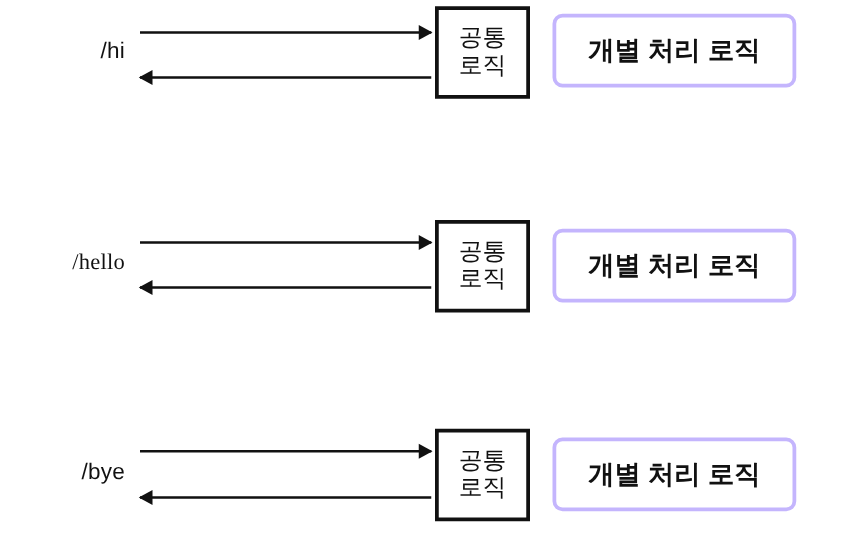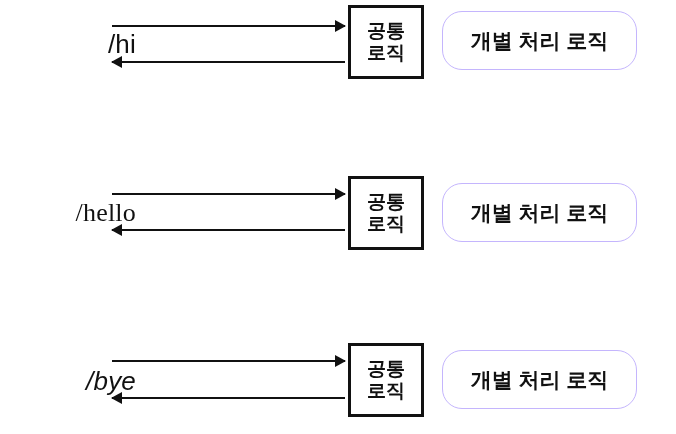--- a/index.html
+++ b/index.html
@@ -25,24 +25,24 @@
 
   .row {
     position: absolute;
     left: 0;
     width: 676px;
   }
 
   
   .route-label {
     position: absolute;
-    right: 540px;            
+    right: 576px;            
     text-align: right;
     color: #111111;
-    font-size: 26px;
+    font-size: 18px;
     line-height: 1;
     white-space: nowrap;
     letter-spacing: 0.2px;
   }
 
   
   .arrow {
     position: absolute;
     height: 14px;
   }
@@ -76,31 +76,31 @@
     position: absolute;
     box-sizing: border-box;
     border: 3px solid #111111;
     background: #ffffff;
     display: flex;
     flex-direction: column;
     align-items: center;
     justify-content: center;
     color: #111111;
     font-size: 19px;
-    font-weight: bold;
+    font-weight: normal;
     line-height: 1.18;
     text-align: center;
   }
 
   
   .individual-box {
     position: absolute;
     box-sizing: border-box;
-    border: 1px solid #c4b5fd;
-    border-radius: 20px;
+    border: 3px solid #c4b5fd;
+    border-radius: 8px;
     background: #ffffff;
     display: flex;
     align-items: center;
     justify-content: center;
     color: #111111;
     font-size: 21px;
     font-weight: bold;
     line-height: 1.2;
     text-align: center;
     white-space: nowrap;
@@ -140,21 +140,21 @@
       </div>
       <div class="common-box" style="left: 348px; top: 176px; width: 76px; height: 74px;">
         <span>공통</span>
         <span>로직</span>
       </div>
       <div class="individual-box" style="left: 442px; top: 183px; width: 195px; height: 59px;">
         <span>개별 처리 로직</span>
       </div>
     </div>
     <div class="row" style="top: 0px;">
-      <div class="route-label" style="top: 368px; font-style: italic;">/bye</div>
+      <div class="route-label" style="top: 368px;">/bye</div>
       <div class="arrow to-right" style="left: 112px; width: 233px; top: 354px;">
         <div class="shaft"></div>
         <div class="head"></div>
       </div>
       <div class="arrow to-left" style="left: 112px; width: 233px; top: 391px;">
         <div class="shaft"></div>
         <div class="head"></div>
       </div>
       <div class="common-box" style="left: 348px; top: 343px; width: 76px; height: 74px;">
         <span>공통</span>

